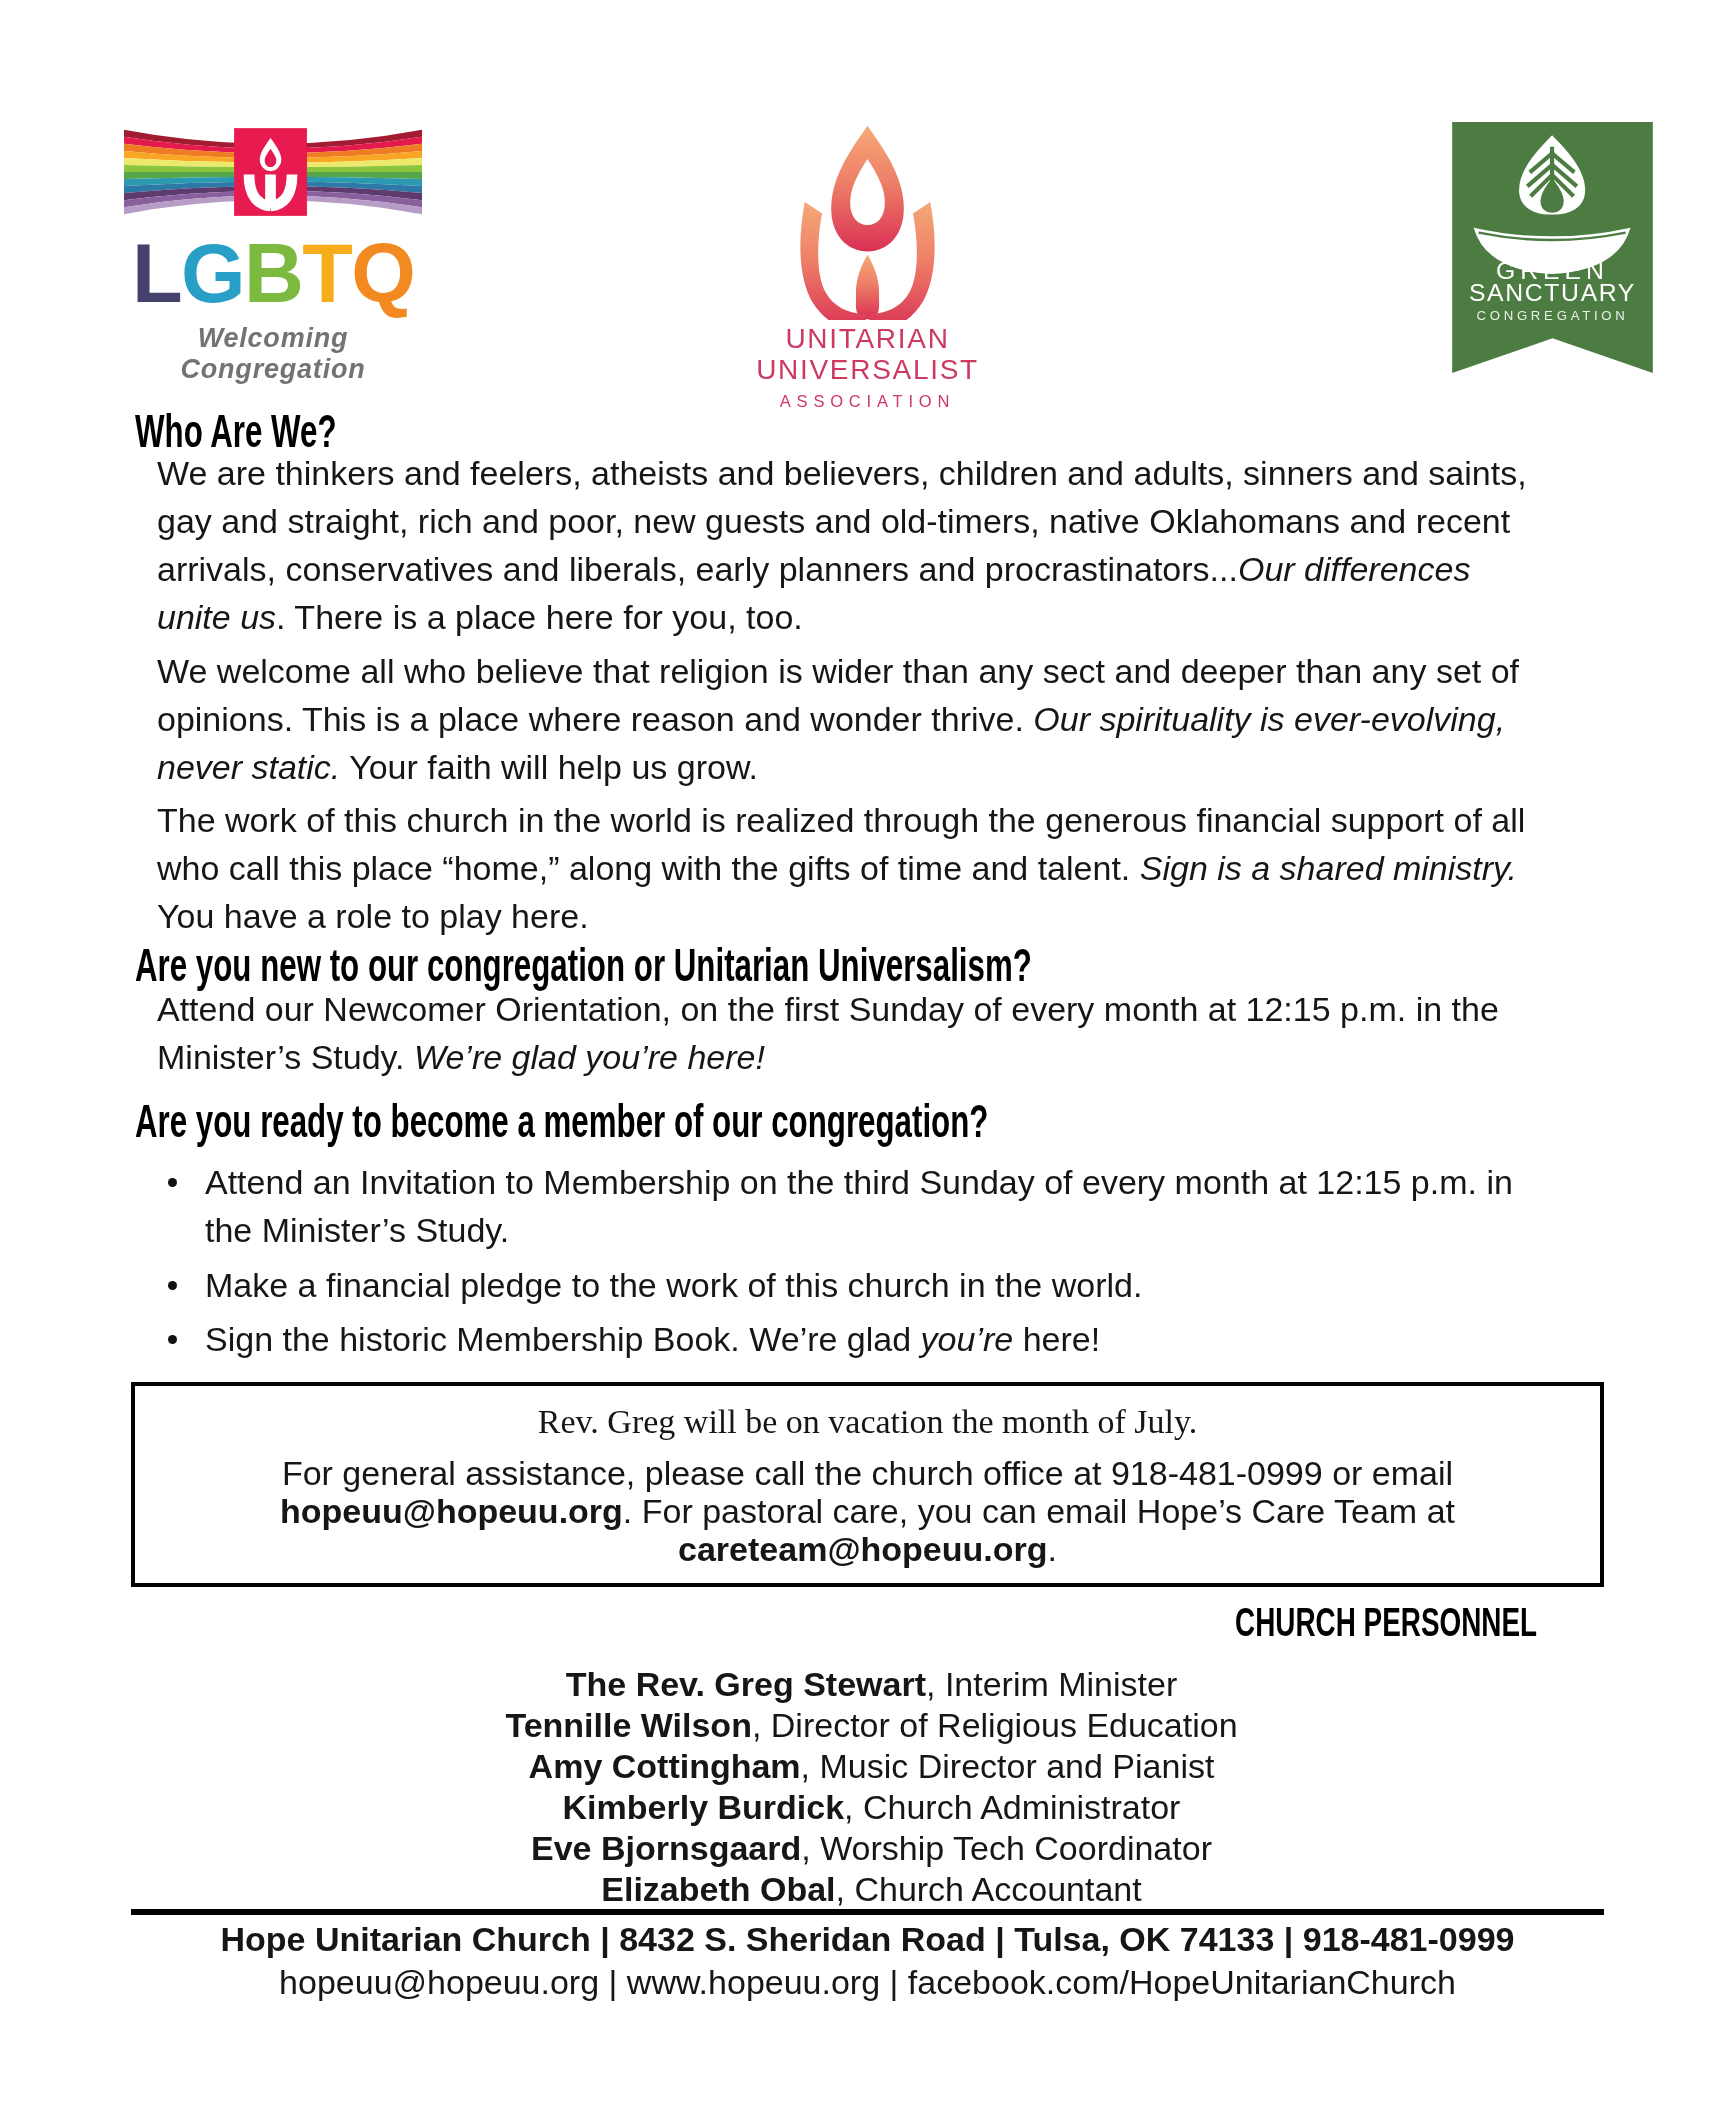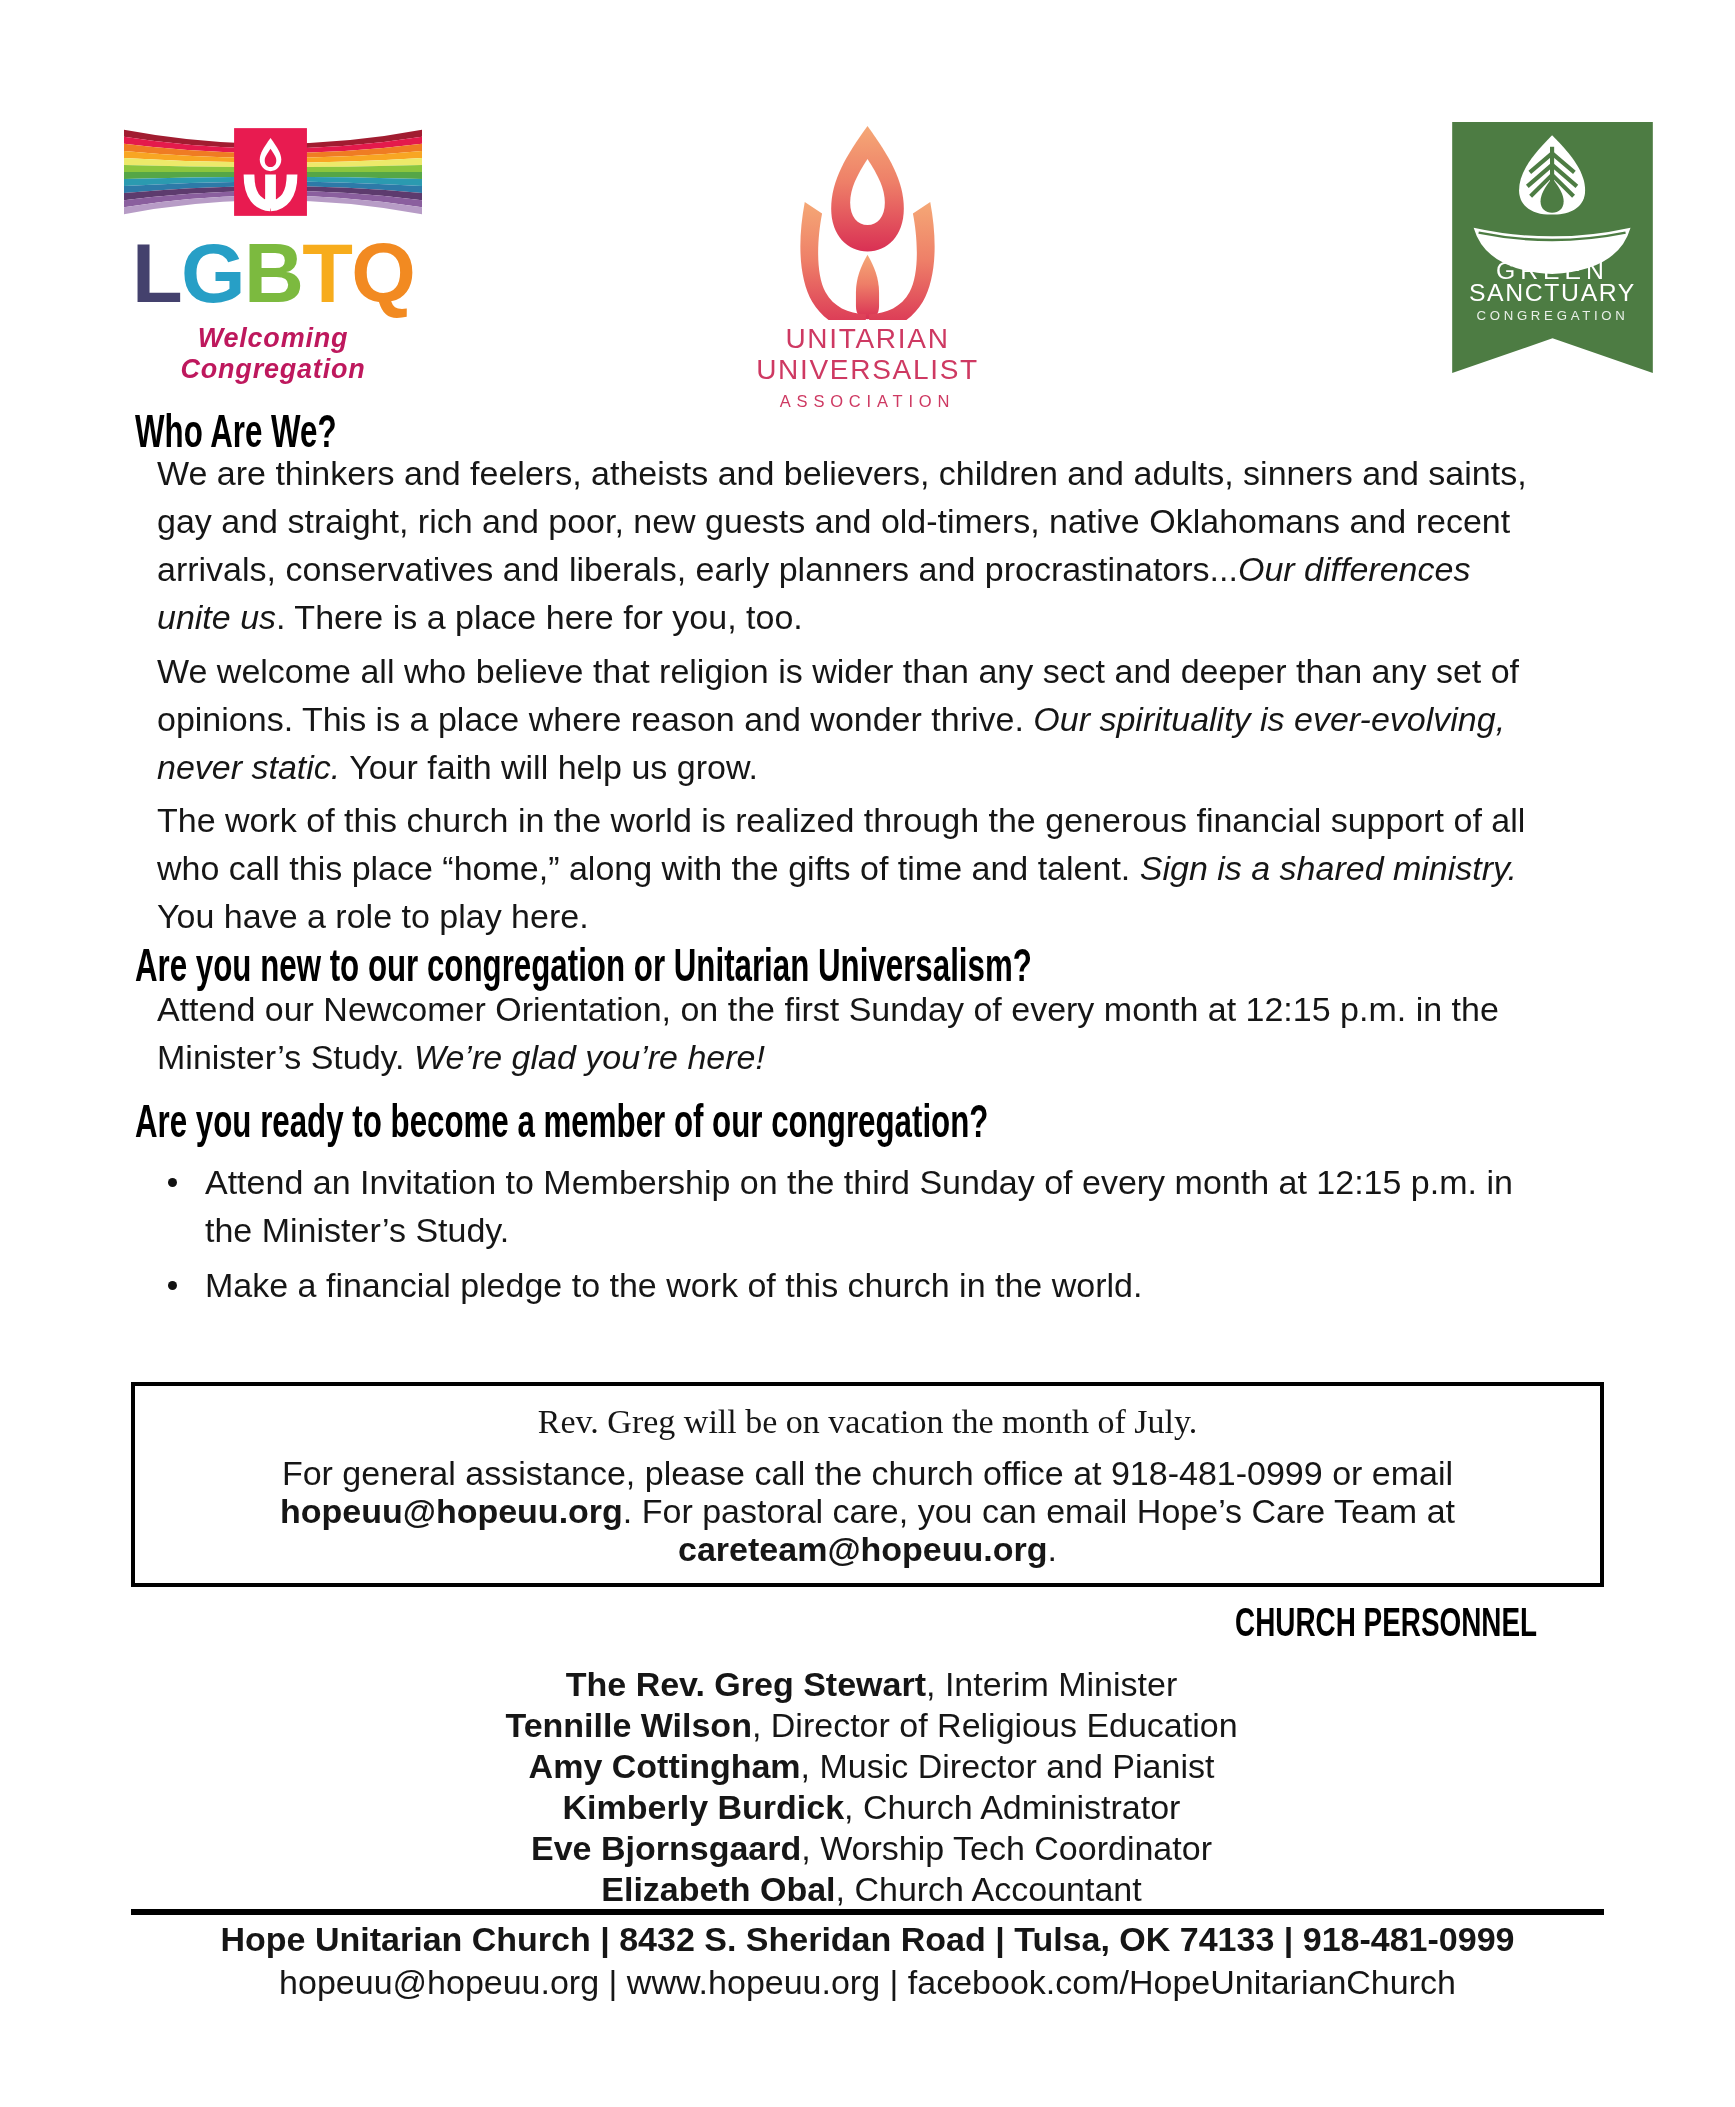--- a/index.html
+++ b/index.html
@@ -66,21 +66,21 @@
       <rect x="133" y="0" width="88" height="106" fill="#E81B50"></rect>
       <g>
         <path d="M177,12 C169,23 164,31 164,38 C164,46 170,52 177,52 C184,52 190,46 190,38 C190,31 185,23 177,12 Z" fill="#FFFFFF"></path>
         <path d="M177,25 C173,31 170,35 170,39 C170,44 173,47 177,47 C181,47 184,44 184,39 C184,35 181,31 177,25 Z" fill="#E81B50"></path>
         <path d="M151,56 C151,82 162,93 177,94 M203,56 C203,82 192,93 177,94 M177,56 L177,97" fill="none" stroke-width="13" stroke="#FFFFFF"></path>
       </g>
     </svg>
     <div class="lgbtq-letters">
       <span style="color: rgb(68, 65, 109);">L</span><span style="color: rgb(39, 159, 198);">G</span><span style="color: rgb(124, 186, 63);">B</span><span style="color: rgb(247, 172, 28);">T</span><span style="color: rgb(242, 138, 33);">Q</span>
     </div>
-    <div class="lgbtq-tagline" style="color: #be185d;">Welcoming Congregation</div>
+    <div class="lgbtq-tagline" style="color: #737373;">Welcoming Congregation</div>
   </div>
 
   <div class="logo-block uua" style="color: rgb(206, 57, 98);">
     <svg width="149" height="194" viewBox="0 0 180 235">
       <defs>
         <linearGradient id="uuagrad" x1="0" y1="0" x2="0" y2="1">
           <stop offset="0" stop-color="#F5A876"></stop>
           <stop offset="0.45" stop-color="#EE7F68"></stop>
           <stop offset="1" stop-color="#D93054"></stop>
         </linearGradient>
@@ -131,20 +131,21 @@
       <div class="body-text">
         <p style="margin-top:1.7px;"><span>Attend our Newcomer Orientation, on the first Sunday of every month at 12:15 p.m. in the Minister’s Study. </span><span class="i">We’re glad you’re here!</span><span></span></p>
       </div>
     </div>
 
     <div class="sec" style="top:1103px;">
       <h2 class="h2"><span>Are you ready to become a member of our congregation?</span></h2>
       <ul class="bullets body-text" style="margin-top:19px;">
         <li><span>Attend an Invitation to Membership on the third Sunday of every month at 12:15 p.m. in the Minister’s Study.</span><span class="i"></span><span></span></li>
         <li><span>Make a financial pledge to the work of this church in the world.</span><span class="i"></span><span></span></li>
+        <li><span>Sign the historic Membership Book. We’re glad </span><span class="i">you’re</span><span> here!</span></li>
       </ul>
     </div>
 
     <div class="notice-box">
       <div class="notice-line1">Rev. Greg will be on vacation the month of July.</div>
       <div>For general assistance, please call the church office at 918-481-0999 or email</div>
       <div><span class="b">hopeuu@hopeuu.org</span><span>. For pastoral care, you can email Hope’s Care Team at</span></div>
       <div><span class="b">careteam@hopeuu.org</span><span>.</span></div>
     </div>
 

